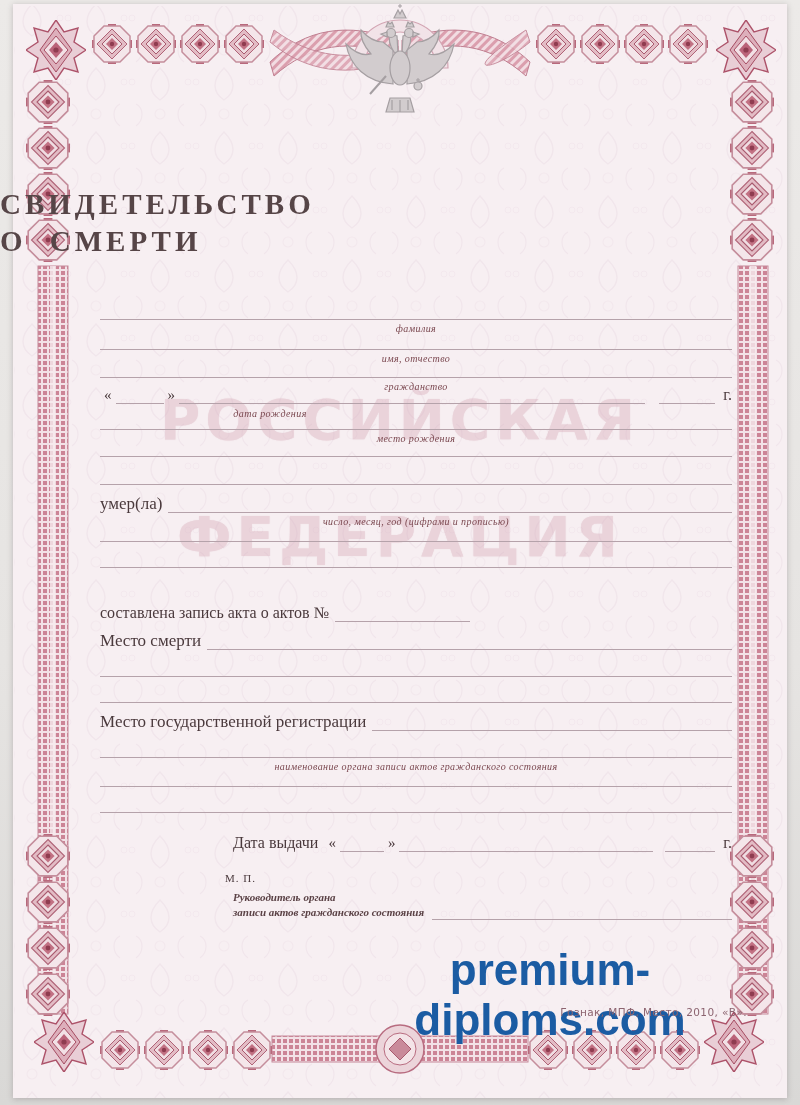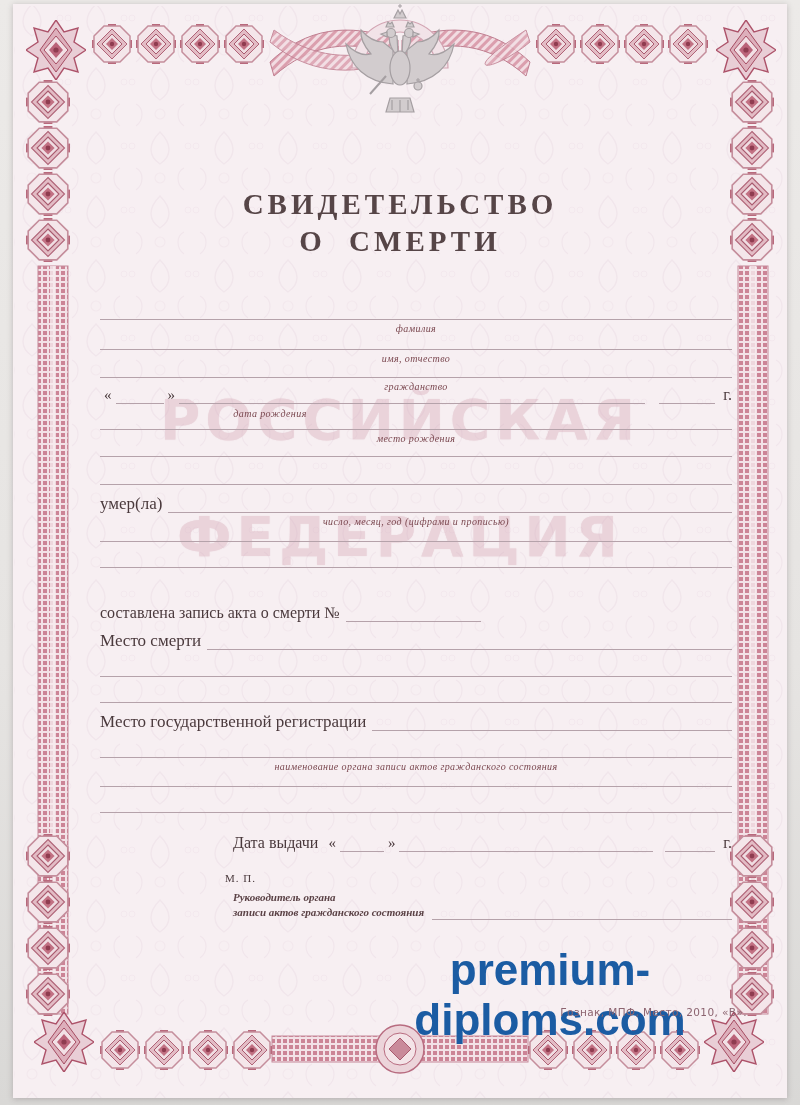--- a/index.html
+++ b/index.html
@@ -8,21 +8,21 @@
   }
   *{margin:0;padding:0;box-sizing:border-box;}
   body{width:800px;height:1105px;background:#e4e3e1;font-family:"Liberation Serif",serif;overflow:hidden;}
   .photo{position:relative;width:800px;height:1105px;background:linear-gradient(180deg,#eceae8 0%,#e6e4e2 60%,#d9d8d6 100%);}
   .paper{position:absolute;left:13px;top:4px;right:13px;bottom:7px;background:var(--paper);
          box-shadow:0 1px 6px rgba(60,40,50,.25);}
   svg.frame{position:absolute;left:0;top:0;width:800px;height:1105px;pointer-events:none;}
   .ghost{position:absolute;left:0;right:0;text-align:center;font-family:"DejaVu Sans",sans-serif;
          font-weight:bold;font-size:55px;letter-spacing:5px;color:var(--ghost-pink);opacity:.34;
          text-shadow:0 0 1px rgba(170,90,110,.5);}
-  .title{position:absolute;top:186px;left:0;right:0;text-align:center;color:#564547;
+  .title{position:absolute;top:186px;left:0;right:0;text-align:left;color:#564547;
          font-weight:bold;font-size:29px;line-height:37px;letter-spacing:4px;word-spacing:12px;}
   .content{position:absolute;left:100px;top:0;width:632px;height:100%;}
   .row{position:absolute;left:0;right:0;height:24px;display:flex;align-items:flex-end;}
   .fill{flex:1 1 auto;border-bottom:1px solid var(--line);}
   .sp{flex:0 0 auto;}
   .w44{flex:0 0 44px}.w48{flex:0 0 48px}.w50{flex:0 0 50px}.w56{flex:0 0 56px}.w133{flex:0 0 133px}.w135{flex:0 0 135px}
   .f11{flex:1.1 1 0}.f2{flex:2 1 0}.f105{flex:1.05 1 0}
   .ml12{margin-left:12px}.ml14{margin-left:14px}
   .txt{font-size:16px;color:var(--ink);padding:0 6px 1px 0;line-height:1;white-space:nowrap;}
   .mid{padding:0 6px 1px 6px;}
@@ -213,21 +213,21 @@
 
     <div class="row" style="top:518px">
         <span class="fill"></span>
       </div>
     <div class="row" style="top:544px">
         <span class="fill"></span>
       </div>
 
 
     <div class="row" style="top:598px">
-      <span class="txt">составлена запись акта о смерти №</span>
+      <span class="txt">составлена запись акта о актов №</span>
       <span class="fill sp w135"></span>
       <span class="sp" style="flex:1"></span>
     </div>
 
     <div class="row" style="top:626px">
       <span class="txt big">Место смерти</span>
       <span class="fill"></span>
     </div>
 
     <div class="row" style="top:653px">

